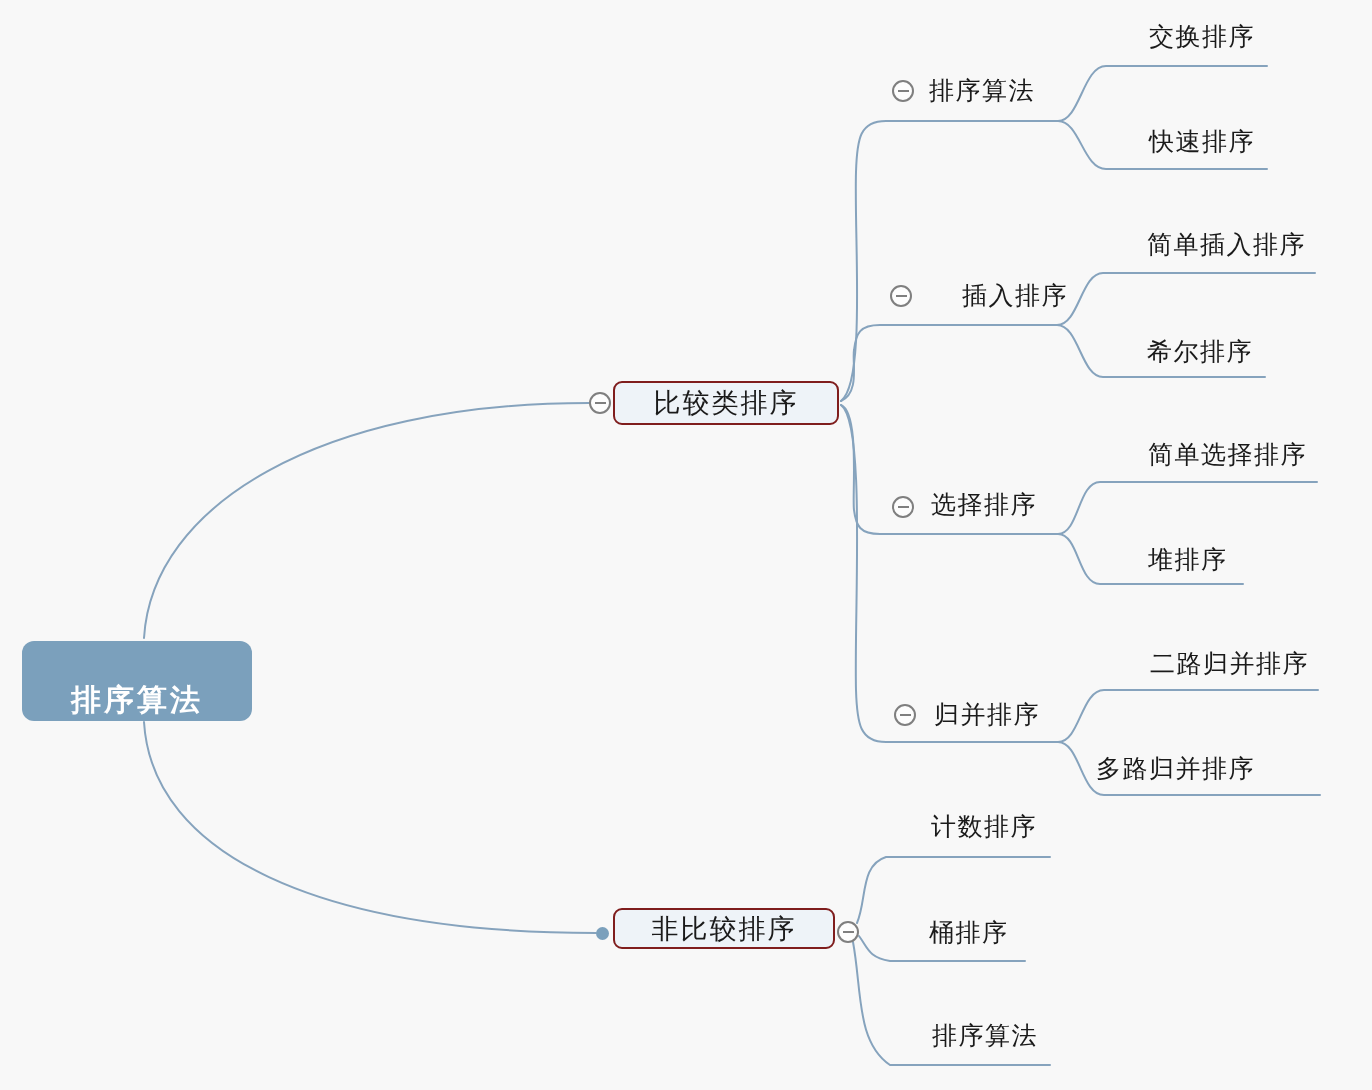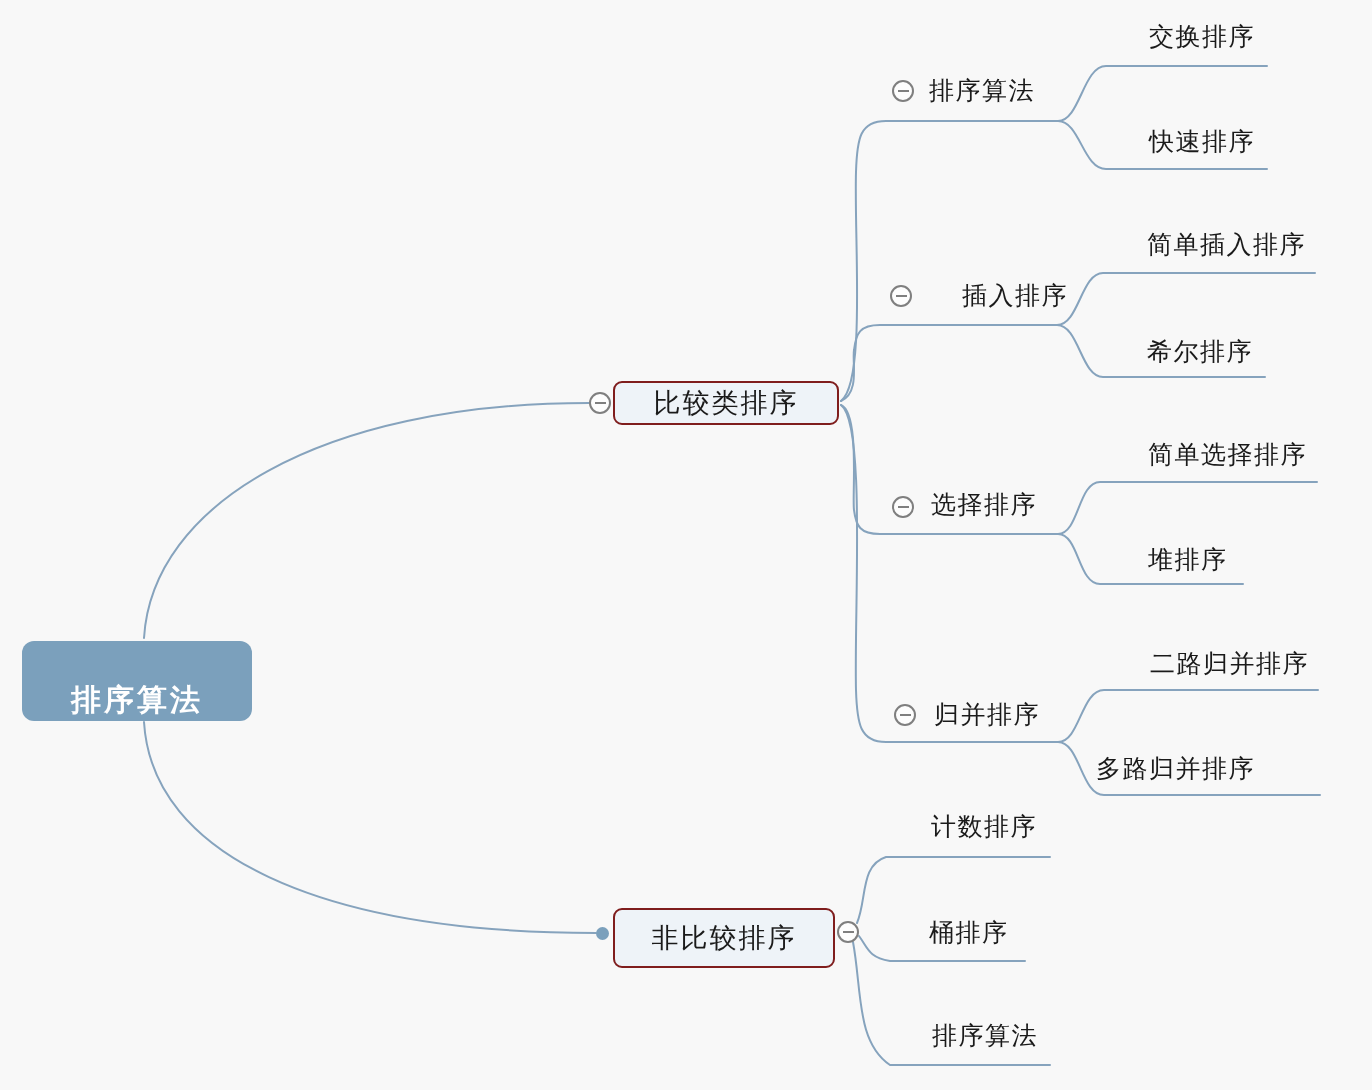--- a/index.html
+++ b/index.html
@@ -26,21 +26,21 @@
     cursor: default;
   }
   .node-box {
     position: absolute; box-sizing: border-box;
     border: 2px solid #7f1d1d; background: #eef3f8; border-radius: 9px;
     display: flex; align-items: center; justify-content: center;
     color: #1a1a1a; font-size: 27px; letter-spacing: 2px;
     cursor: default;
   }
   .box-cmp { left: 613px; top: 381px; width: 226px; height: 44px; }
-  .box-noncmp { left: 613px; top: 908px; width: 222px; height: 60px; }
+  .box-noncmp { left: 613px; top: 908px; width: 222px; height: 41px; }
   .minus {
     position: absolute; width: 22px; height: 22px; box-sizing: border-box;
     border: 2px solid #7f7f7f; border-radius: 50%; background: #fdfdfd;
     display: flex; align-items: center; justify-content: center;
     cursor: pointer;
   }
   .minus::after { content: ""; width: 11px; height: 2px; background: #7f7f7f; }
   .dot {
     position: absolute; left: 596px; top: 927px; width: 13px; height: 13px;
     border-radius: 50%; background: #7ba0bc;

